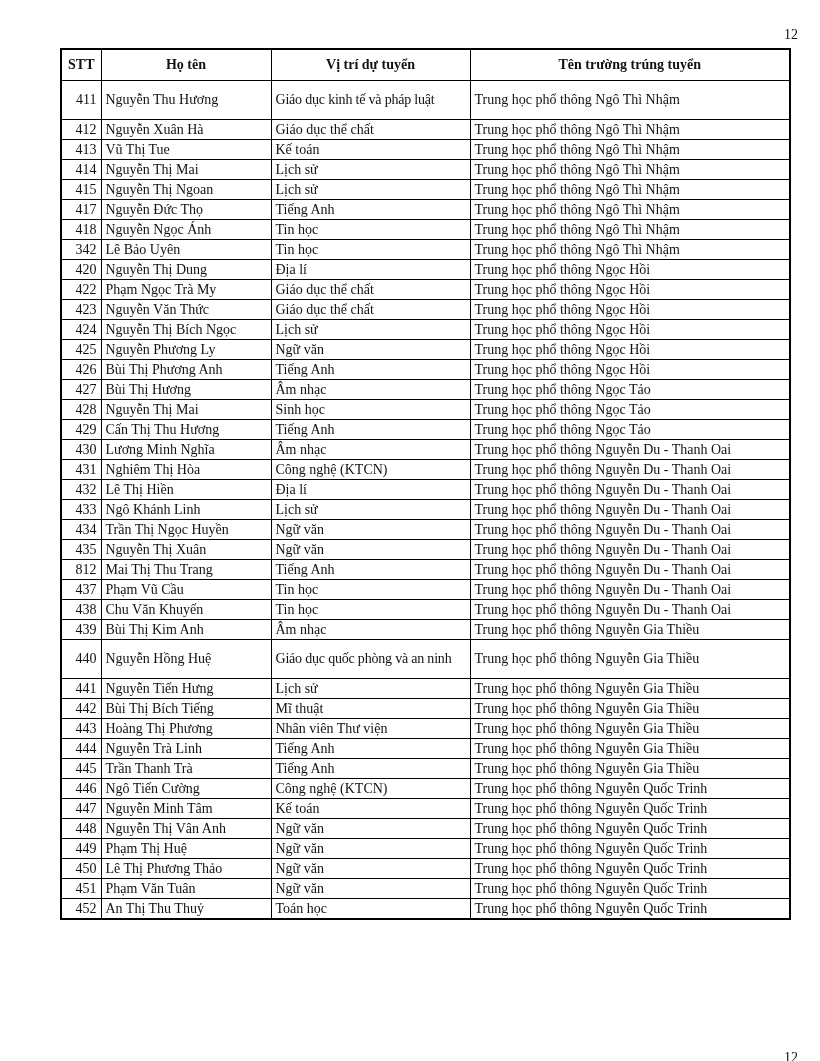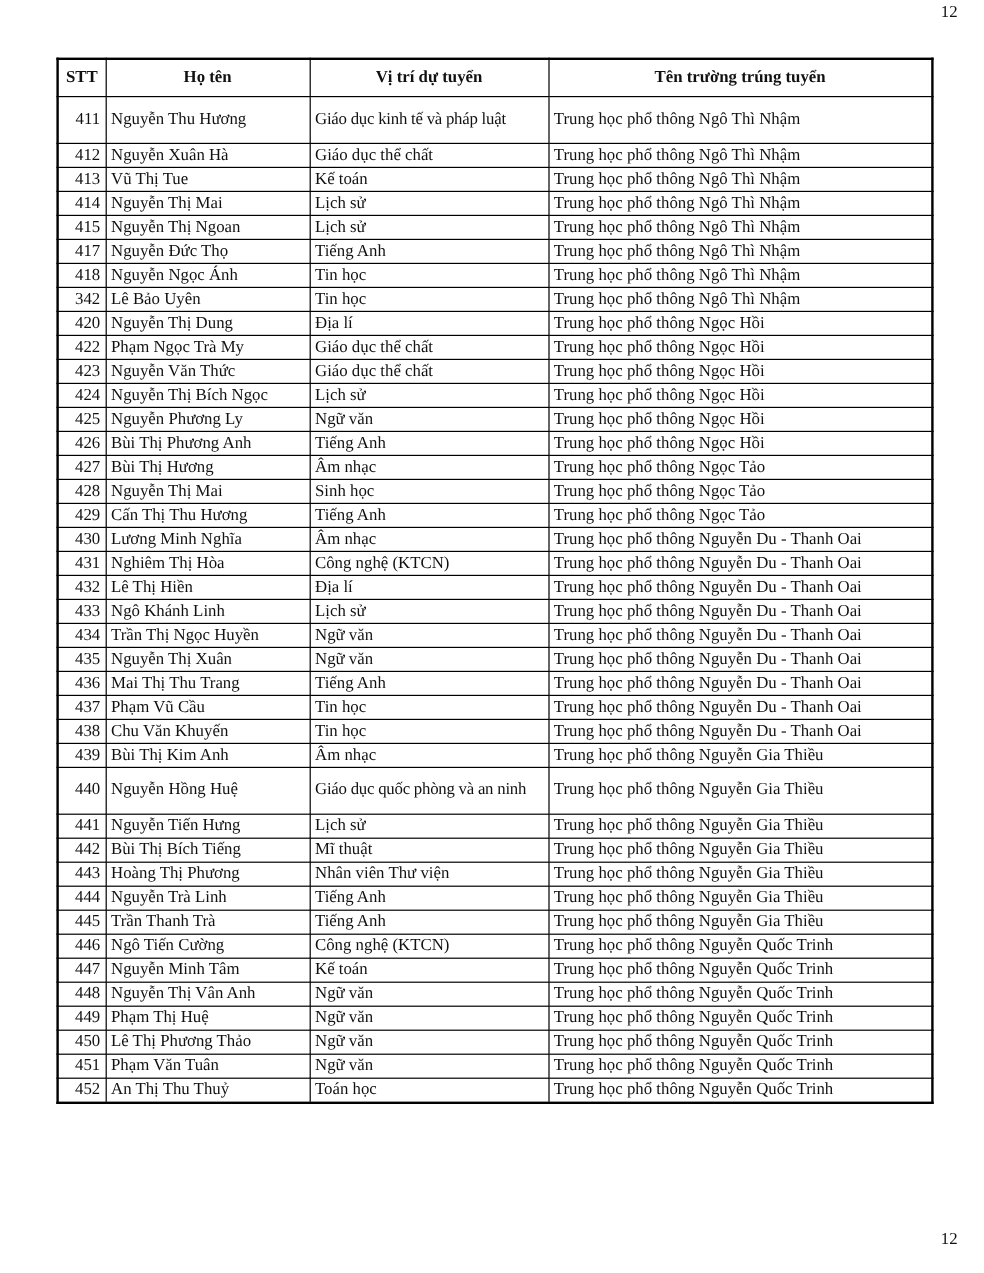--- a/index.html
+++ b/index.html
@@ -14,27 +14,28 @@
     background: #ffffff;
     font-family: "Liberation Serif", "DejaVu Serif", serif;
     color: #111111;
     overflow: hidden;
   }
   .page-number {
     position: absolute;
     right: 22px;
     font-size: 14px;
     color: #111111;
+    margin-top: 24px;
   }
   .page-number.top { top: 3px; }
   .page-number.bottom { top: 1026px; }
 
   table.roster {
     position: absolute;
-    left: 47px;
+    left: 60px;
     top: 48px;
     width: 729px;
     border-collapse: collapse;
     table-layout: fixed;
     border: 2px solid #000000;
   }
   table.roster th,
   table.roster td {
     border: 1px solid #000000;
     font-size: 14px;
@@ -226,21 +227,21 @@
           <td class="cell-pos">Ngữ văn</td>
           <td class="cell-school">Trung học phổ thông Nguyễn Du - Thanh Oai</td>
         </tr>
         <tr>
           <td class="cell-stt">435</td>
           <td class="cell-name">Nguyễn Thị Xuân</td>
           <td class="cell-pos">Ngữ văn</td>
           <td class="cell-school">Trung học phổ thông Nguyễn Du - Thanh Oai</td>
         </tr>
         <tr>
-          <td class="cell-stt">436</td>
+          <td class="cell-stt">812</td>
           <td class="cell-name">Mai Thị Thu Trang</td>
           <td class="cell-pos">Tiếng Anh</td>
           <td class="cell-school">Trung học phổ thông Nguyễn Du - Thanh Oai</td>
         </tr>
         <tr>
           <td class="cell-stt">437</td>
           <td class="cell-name">Phạm Vũ Cầu</td>
           <td class="cell-pos">Tin học</td>
           <td class="cell-school">Trung học phổ thông Nguyễn Du - Thanh Oai</td>
         </tr>

